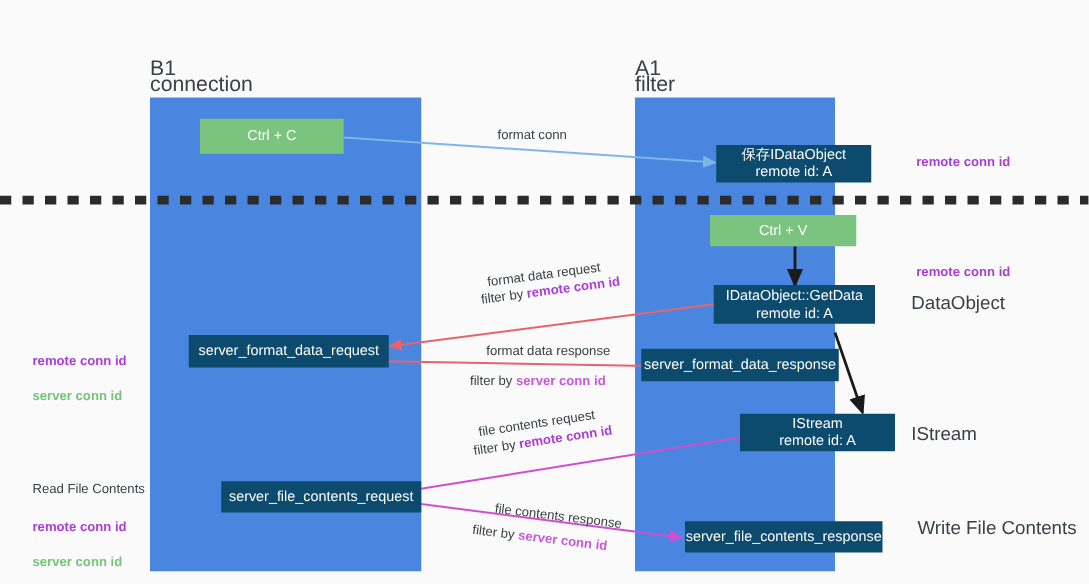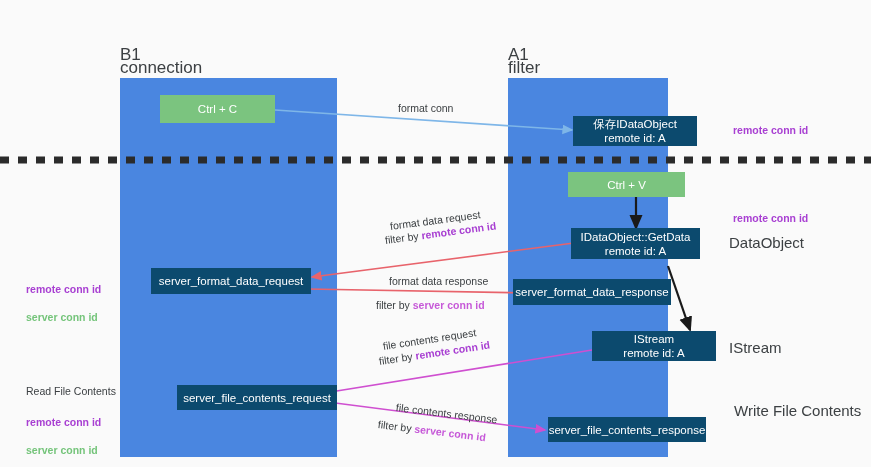--- a/index.html
+++ b/index.html
@@ -203,21 +203,21 @@
 
   <div class="edge-label rot-d" style="left:396px; top:400px;">file contents response</div>
   <div class="edge-label rot-d" style="left:378px; top:417px;">
     <span>filter by </span><span class="kw-server-p">server conn id</span>
   </div>
 
   <div class="bold-remote" style="left:733px; top:123px;">remote conn id</div>
   <div class="bold-remote" style="left:733px; top:211px;">remote conn id</div>
   <div class="plain-right" style="left:729px; top:236px;">DataObject</div>
   <div class="plain-right" style="left:729px; top:341px;">IStream</div>
-  <div class="plain-right" style="left:734px; top:404px;">Write File Contents</div>
+  <div class="plain-right" style="left:734px; top:416px;">Write File Contents</div>
 
   <div class="side-label" style="left:26px; top:268px;">
     <div class="kw-remote">remote conn id</div>
     <div class="kw-server-g">server conn id</div>
   </div>
 
   <div class="side-label" style="left:26px; top:384px;">Read File Contents</div>
 
   <div class="side-label" style="left:26px; top:401px;">
     <div class="kw-remote">remote conn id</div>

